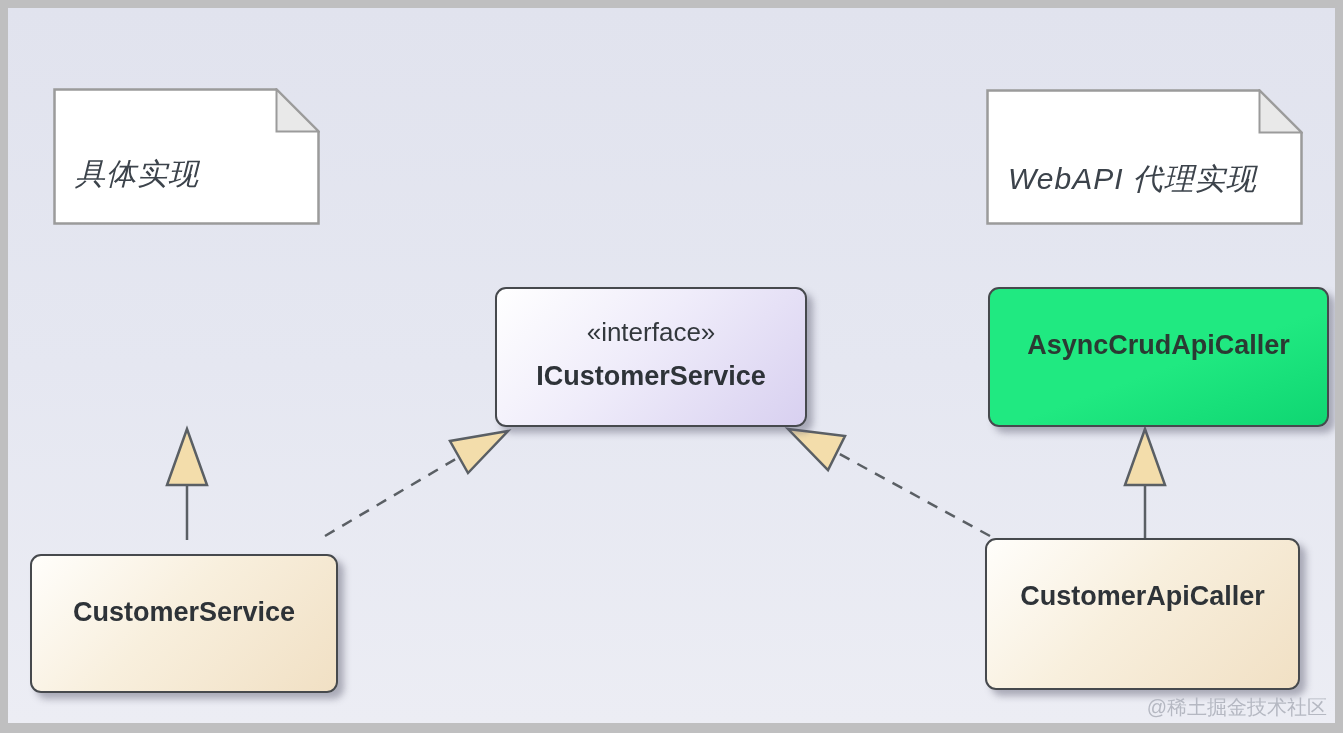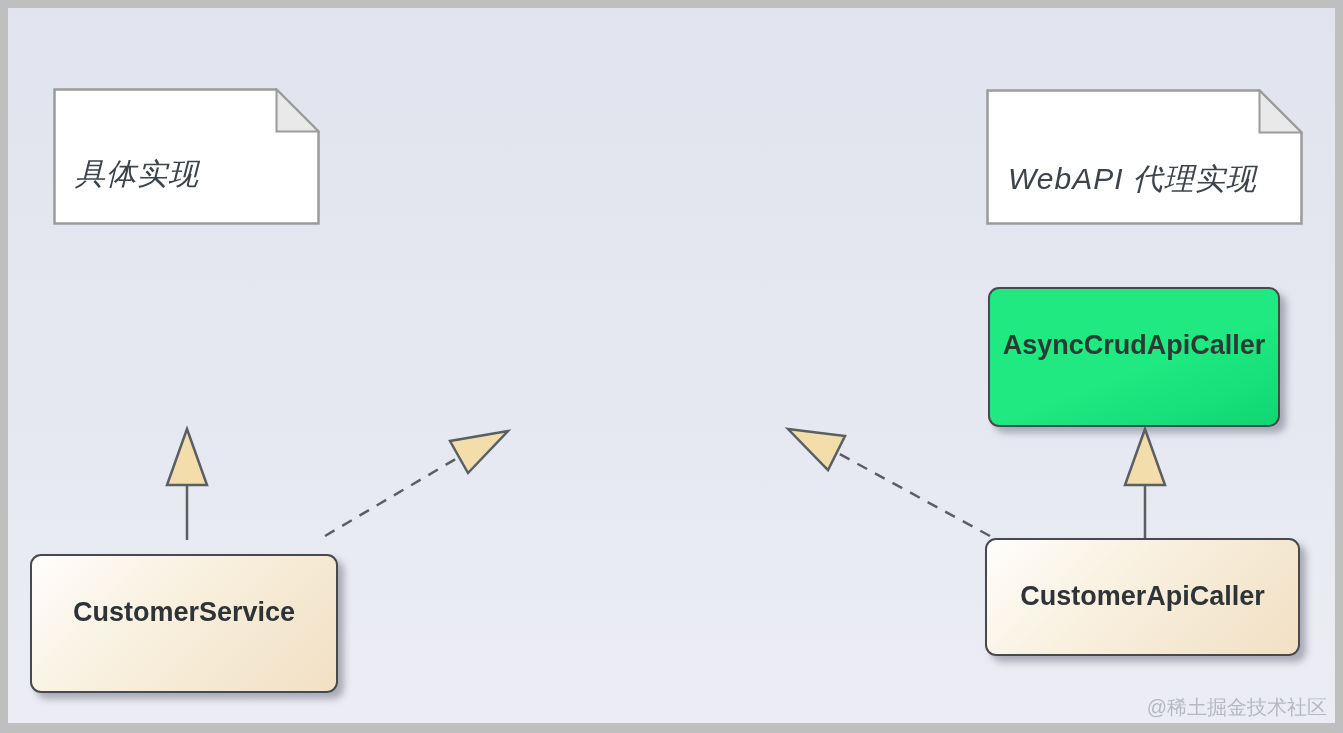--- a/index.html
+++ b/index.html
@@ -133,28 +133,32 @@
         <polygon class="tri" points="500,423 442,433 460,465"></polygon>
       </g>
 
       <g>
         <line class="edge-line edge-dashed" x1="982" y1="528" x2="826" y2="443"></line>
         <polygon class="tri" points="780,421 837,428 820,462"></polygon>
       </g>
     </svg>
 
 
+    <div class="uml-class fill-interface pad-two" style="left:487px;top:279px;width:312px;height:140px;">
+      <div class="stereotype">«interface»</div>
+      <div class="name">ICustomerService</div>
+    </div>
 
-    <div class="uml-class fill-spring pad-one" style="left:980px;top:279px;width:292px;height:140px;">
+    <div class="uml-class fill-spring pad-one" style="left:980px;top:279px;width:341px;height:140px;">
       <div class="name">AsyncCrudApiCaller</div>
     </div>
 
     <div class="uml-class fill-impl pad-one" style="left:22px;top:546px;width:308px;height:139px;">
       <div class="name">CustomerService</div>
     </div>
 
-    <div class="uml-class fill-impl pad-one" style="left:977px;top:530px;width:315px;height:118px;">
+    <div class="uml-class fill-impl pad-one" style="left:977px;top:530px;width:315px;height:152px;">
       <div class="name">CustomerApiCaller</div>
     </div>
 
     <div class="watermark">@稀土掘金技术社区</div>
   </div>
 </div>
 
 </body></html>

